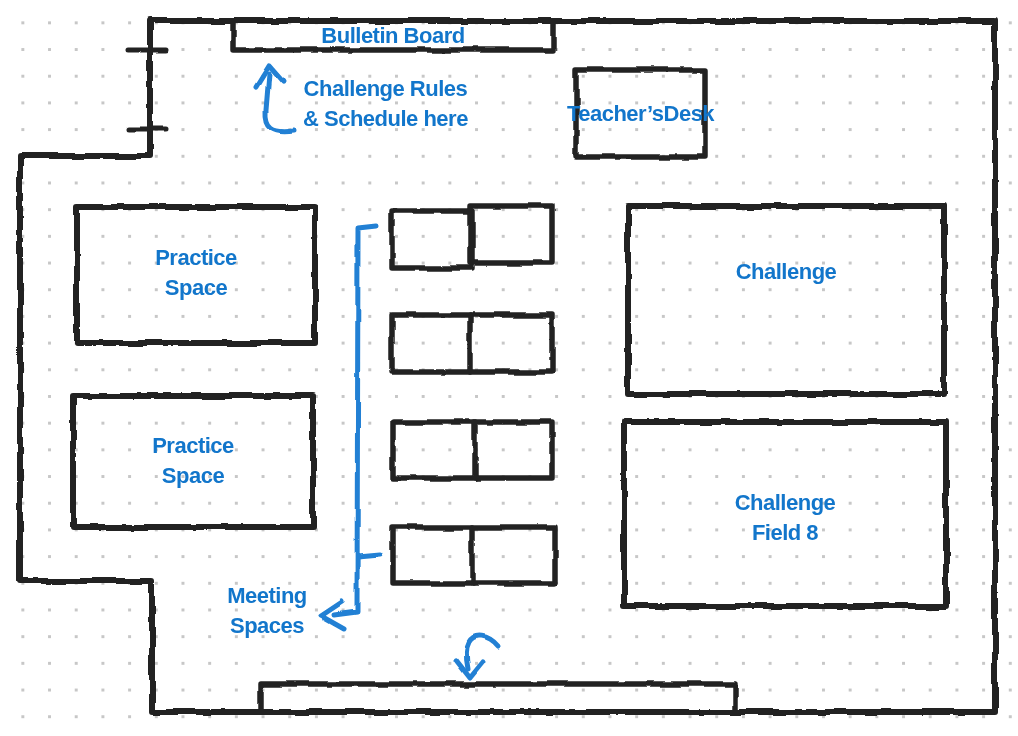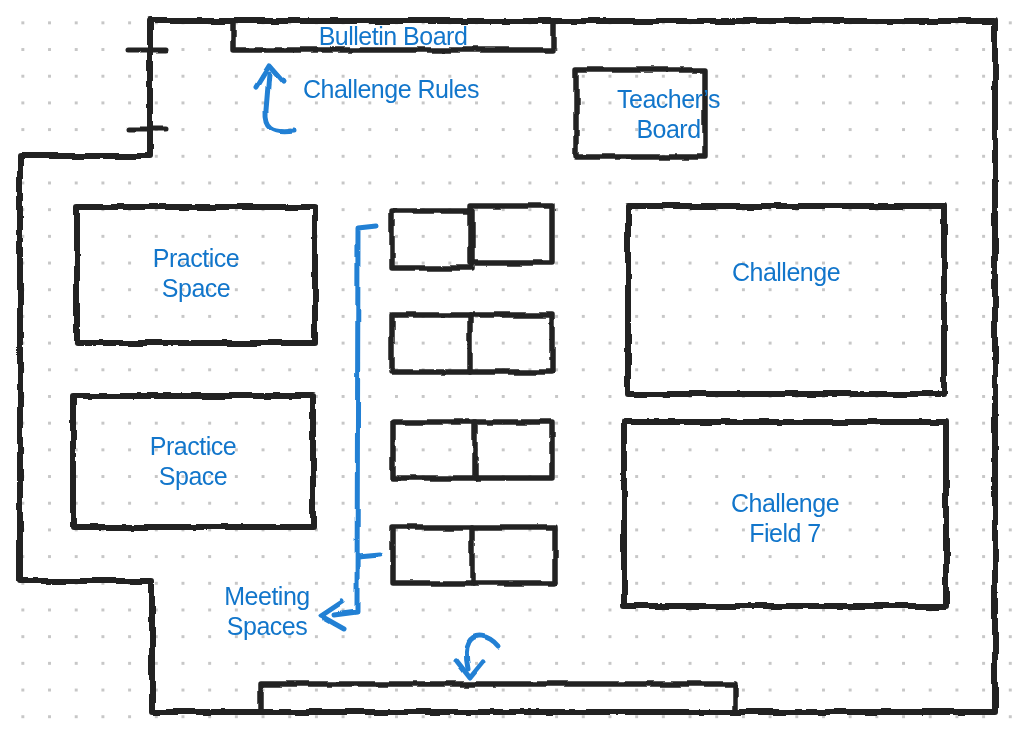--- a/index.html
+++ b/index.html
@@ -19,22 +19,22 @@
     background-size:26.7px 26.7px;
     background-position:9.5px 9.5px;
     font-family:"Liberation Sans","DejaVu Sans",sans-serif;
   }
   svg.plan{position:absolute;left:0;top:0;}
   .ink{stroke:var(--wall);fill:none;stroke-linecap:round;stroke-linejoin:round;}
   .blue-ink{stroke:var(--arrow-blue);fill:none;stroke-linecap:round;stroke-linejoin:round;}
   .lbl{
     position:absolute;
     color:var(--annotation-blue);
-    font-weight:400;
-    font-size:25px;
+    font-weight:700;
+    font-size:22px;
     line-height:30px;
     letter-spacing:-0.5px;
     text-align:center;
     white-space:nowrap;
   }
   .lbl.center{display:flex;align-items:center;justify-content:center;}
   .lbl.left{text-align:center;}
   .ln{display:block;}
 </style>
 </head>
@@ -104,44 +104,45 @@
       </g>
     </g>
   </svg>
 
   <div class="lbl center" style="left:233px;top:21px;width:320px;height:29px">
     <span>Bulletin Board</span>
   </div>
 
   <div class="lbl left" style="left:303px;top:74px">
     <span class="ln">Challenge Rules</span>
+    <span class="ln">&amp; Schedule here</span>
   </div>
 
-  <div class="lbl center" style="left:604px;top:70px;width:129px;height:87px;flex-direction:column">
+  <div class="lbl center" style="left:576px;top:70px;width:129px;height:87px;flex-direction:row">
     <span class="ln">Teacher’s</span>
-    <span class="ln">Board</span>
+    <span class="ln">Desk</span>
   </div>
 
   <div class="lbl" style="left:77px;top:243px;width:238px">
     <span class="ln">Practice</span>
     <span class="ln">Space</span>
   </div>
 
   <div class="lbl" style="left:73px;top:431px;width:240px">
     <span class="ln">Practice</span>
     <span class="ln">Space</span>
   </div>
 
   <div class="lbl" style="left:628px;top:257px;width:316px">
     <span class="ln">Challenge</span>
   </div>
 
   <div class="lbl" style="left:624px;top:488px;width:322px">
     <span class="ln">Challenge</span>
-    <span class="ln">Field 7</span>
+    <span class="ln">Field 8</span>
   </div>
 
   <div class="lbl" style="left:192px;top:581px;width:150px">
     <span class="ln">Meeting</span>
     <span class="ln">Spaces</span>
   </div>
 
 
 
 </div>

